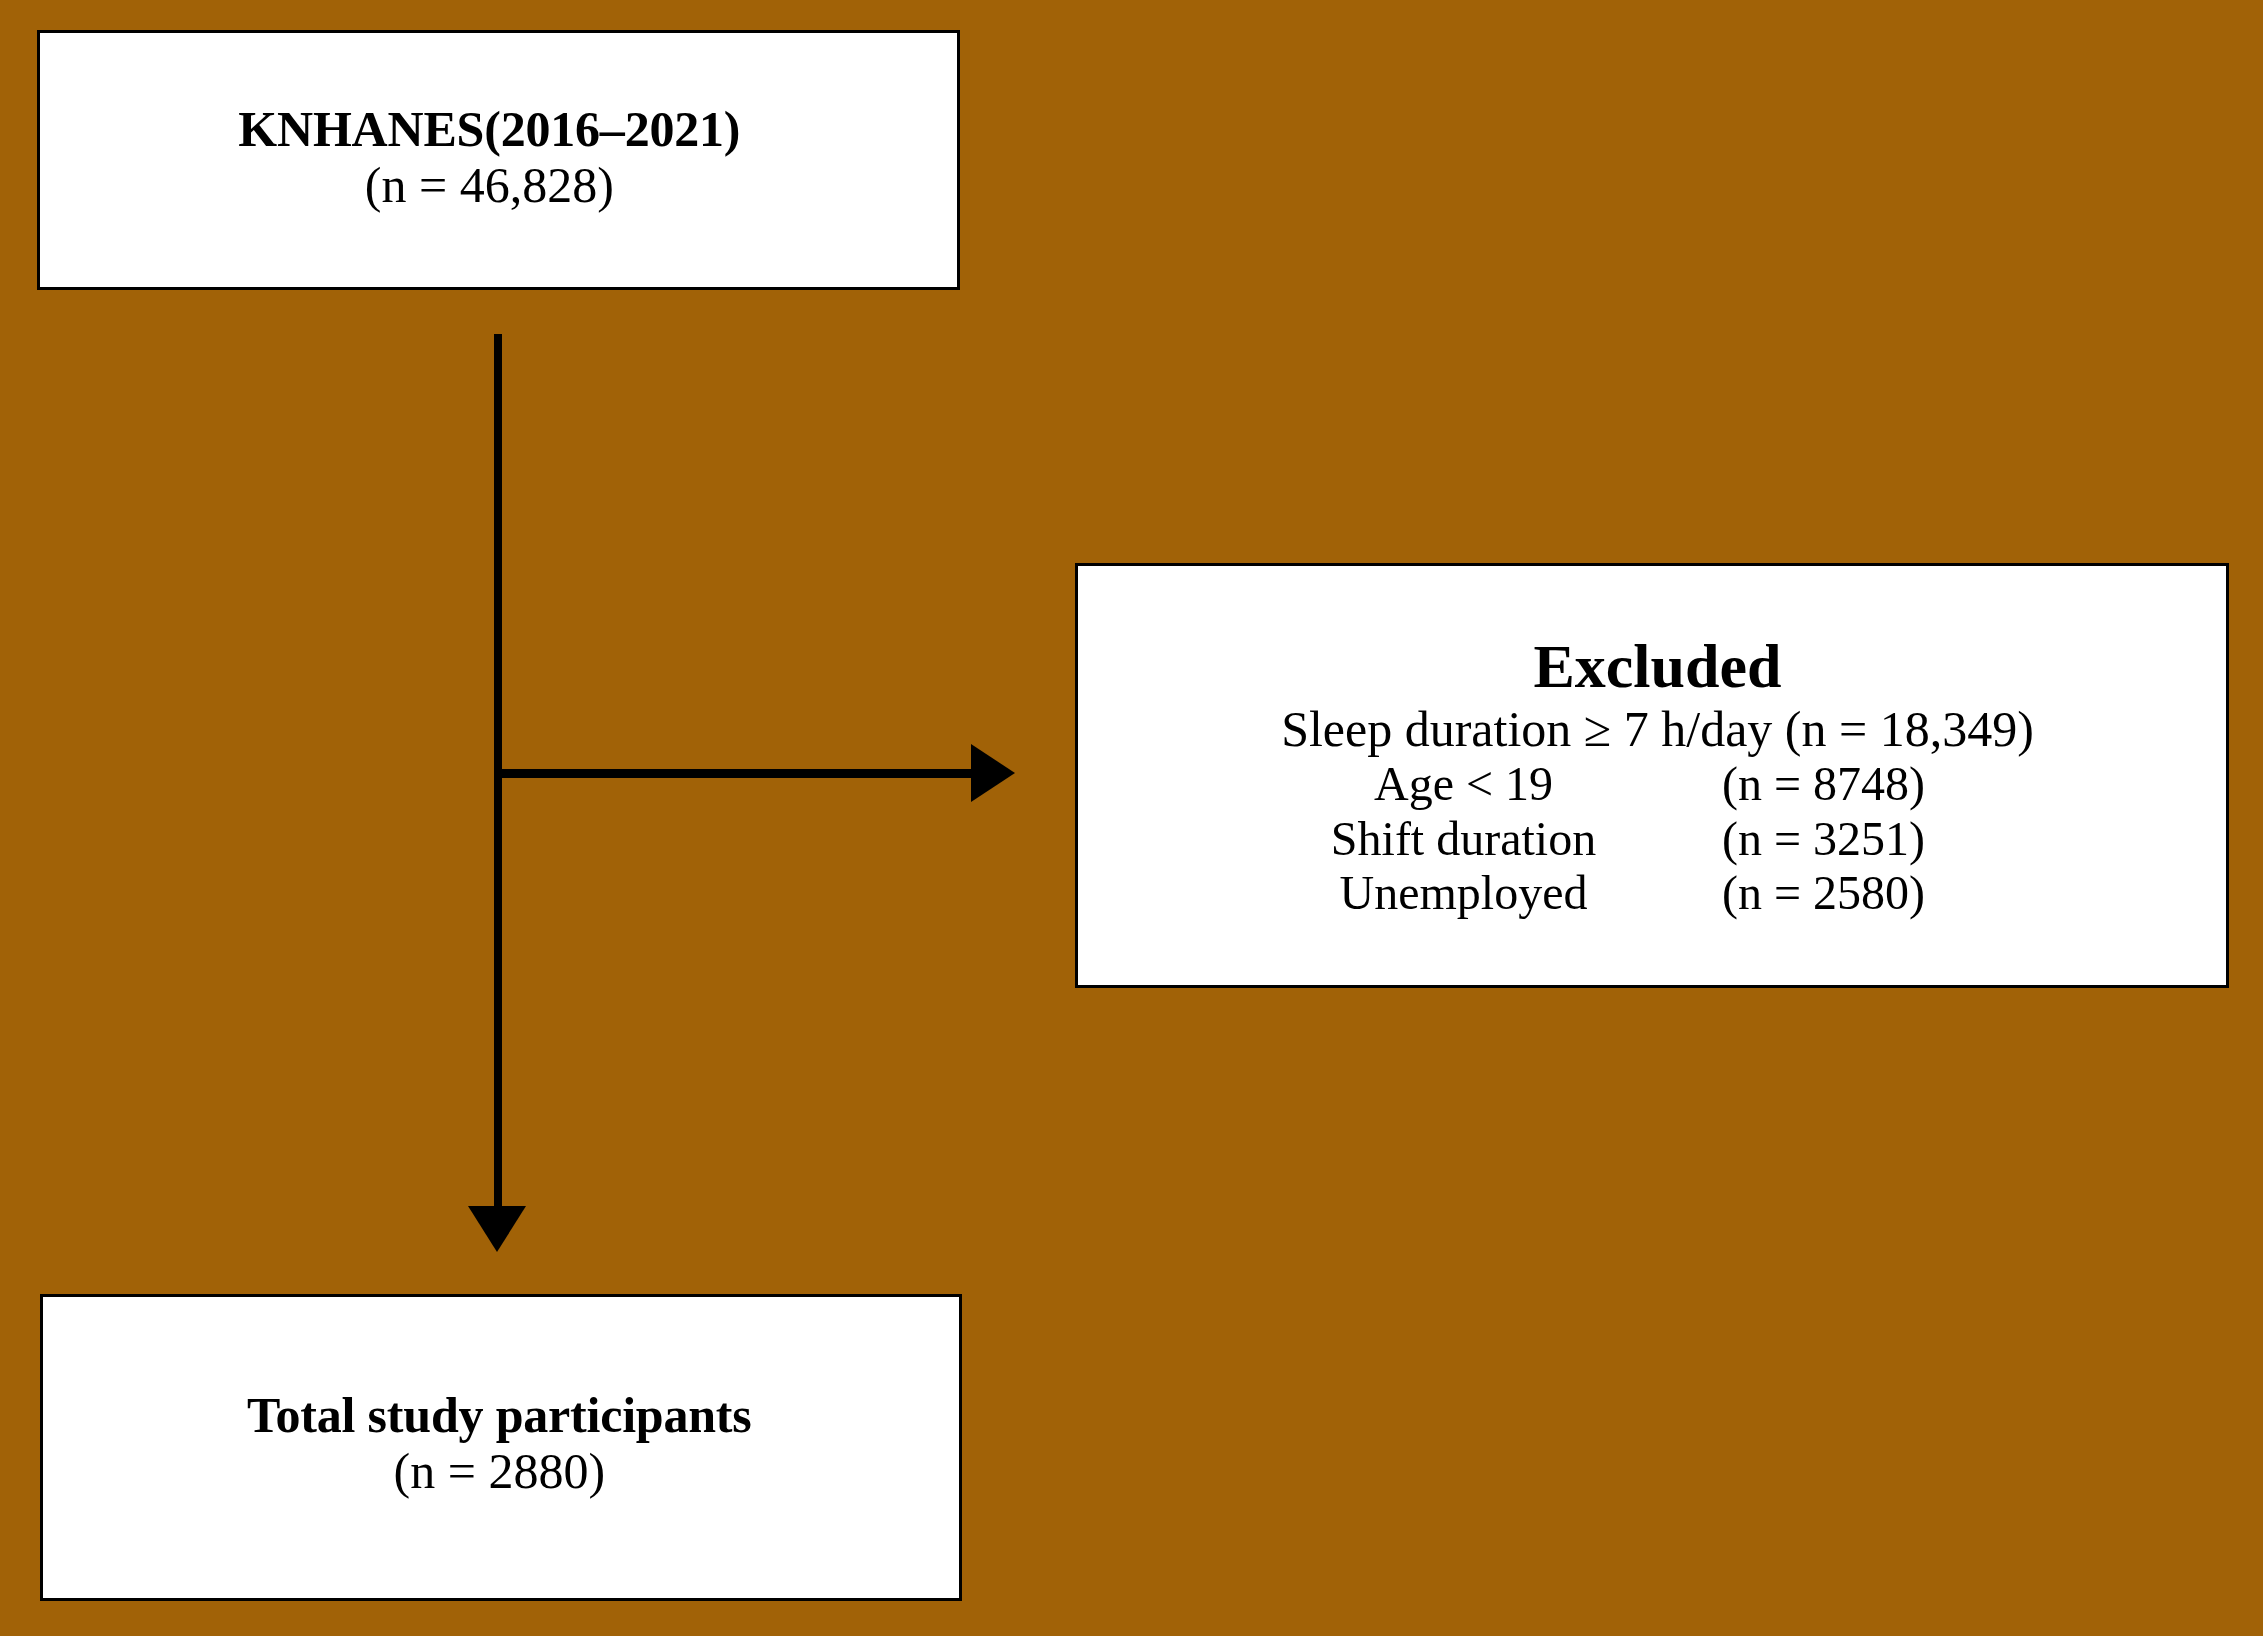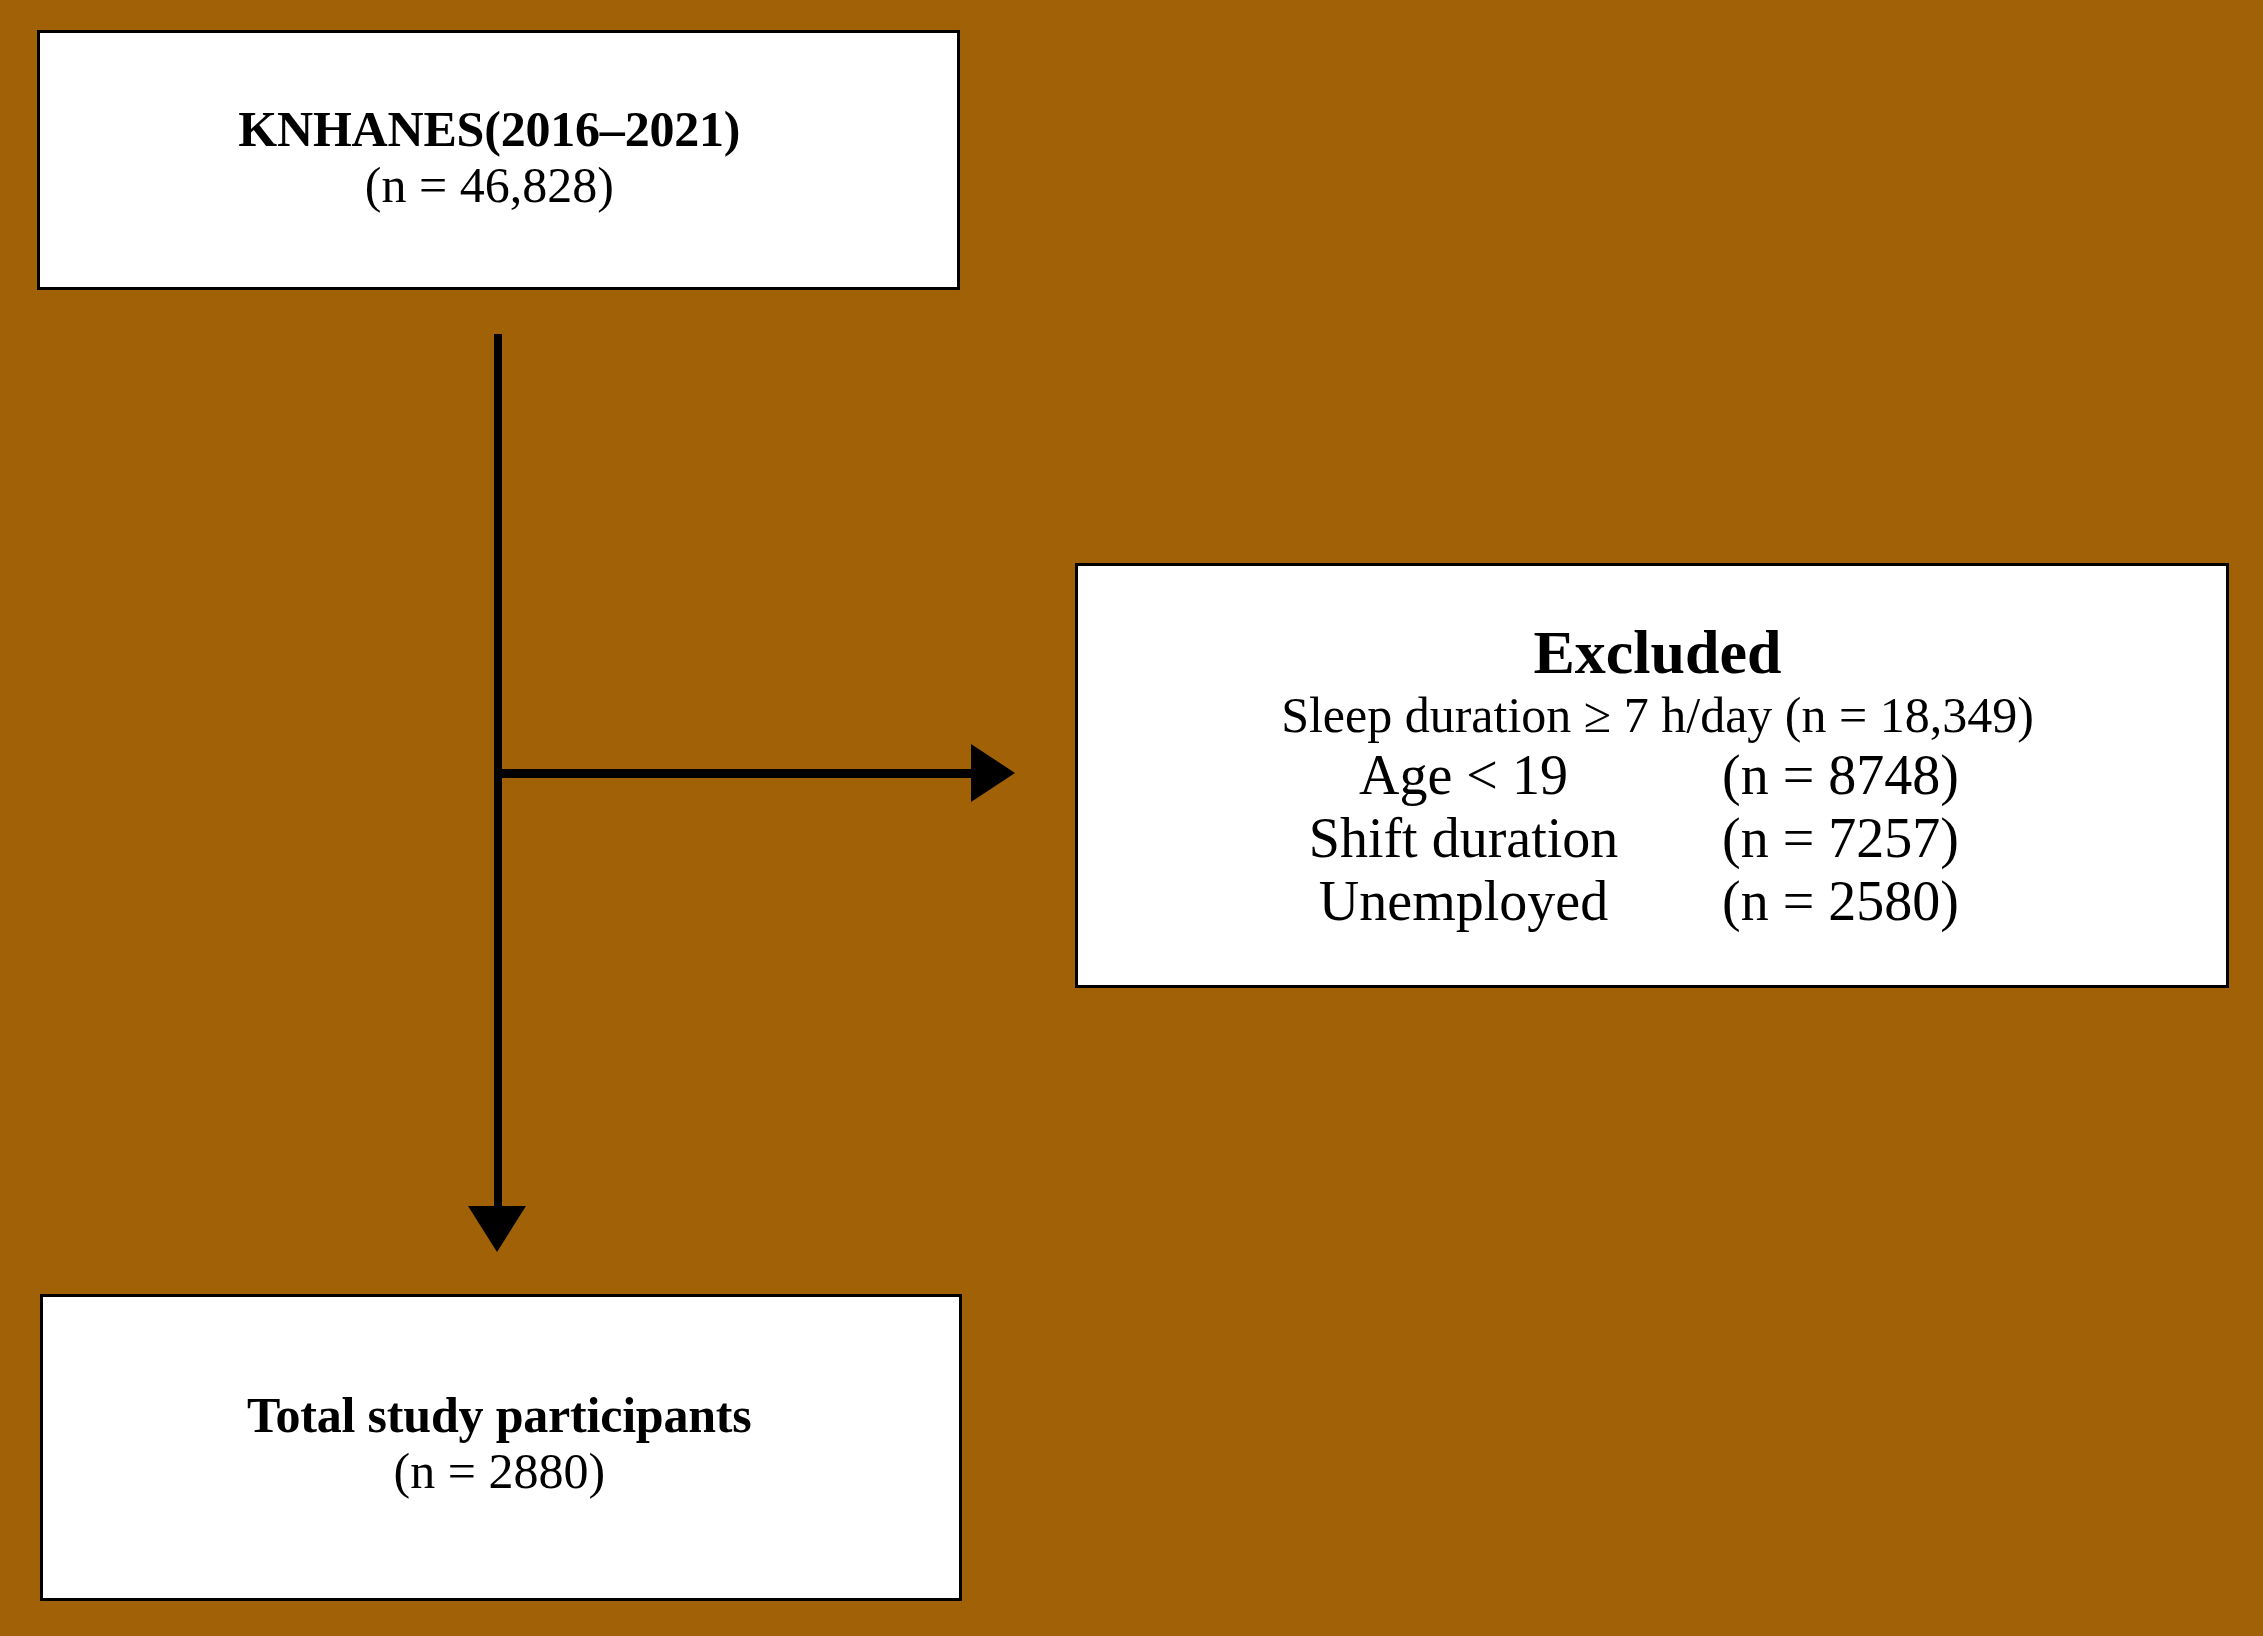--- a/index.html
+++ b/index.html
@@ -87,21 +87,21 @@
     font-weight: bold;
     font-size: 62px;
     white-space: nowrap;
   }
   .excl-wideline {
     font-size: 50px;
     white-space: nowrap;
   }
   .excl-row {
     display: block;
-    font-size: 56px;
+    font-size: 48px;
     white-space: nowrap;
     position: relative;
     width: 100%;
   }
   .excl-row .crit {
     display: inline-block;
     width: 517px;
     text-align: center;
     vertical-align: baseline;
   }
@@ -172,21 +172,21 @@
 
       <div class="excl-title">Excluded</div>
 
       <div class="excl-wideline">Sleep duration  ≥ 7 h/day (n = 18,349)</div>
 
       <div class="excl-row">
         <span class="crit">Age &lt; 19</span><span class="cnt">(n = 8748)</span>
       </div>
 
       <div class="excl-row">
-        <span class="crit">Shift duration</span><span class="cnt">(n = 7257)</span>
+        <span class="crit">Shift duration</span><span class="cnt">(n = 3251)</span>
       </div>
 
       <div class="excl-row">
         <span class="crit">Unemployed</span><span class="cnt">(n = 2580)</span>
       </div>
 
     </div>
   </div>
 
   <div class="flow-box" id="box-total">

